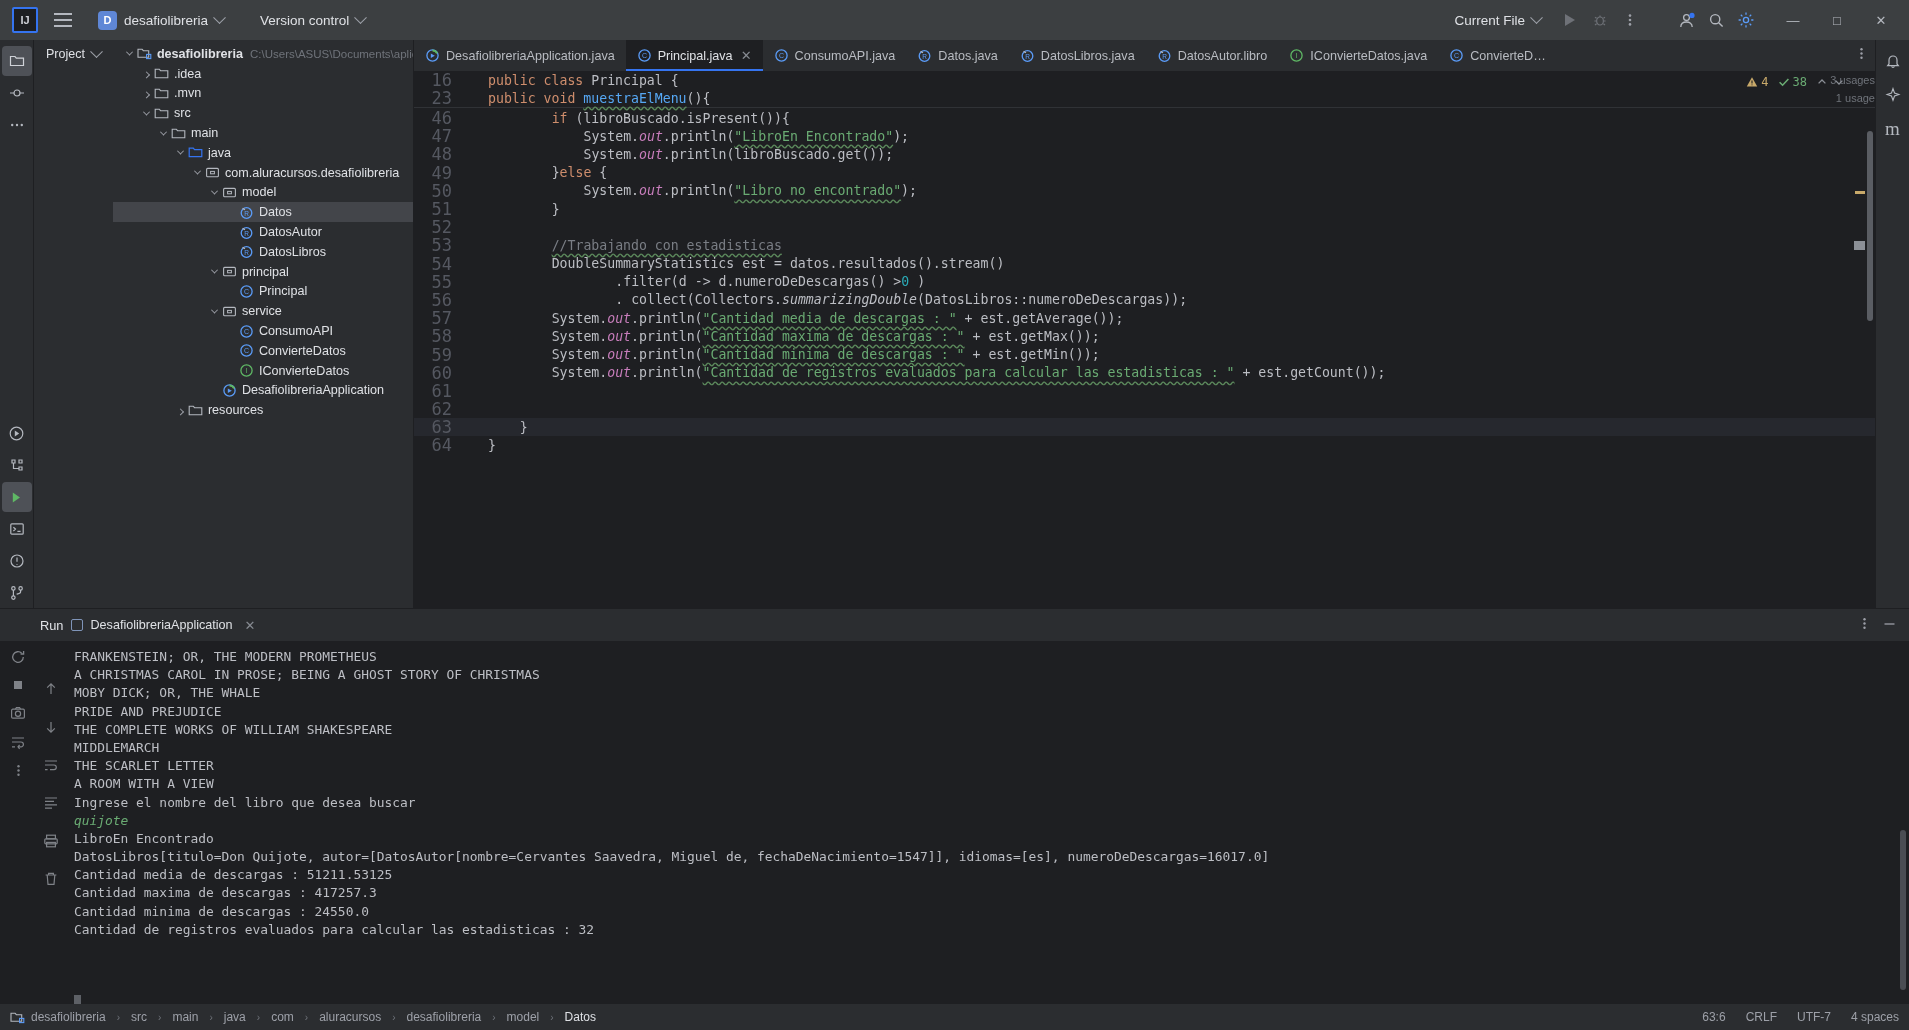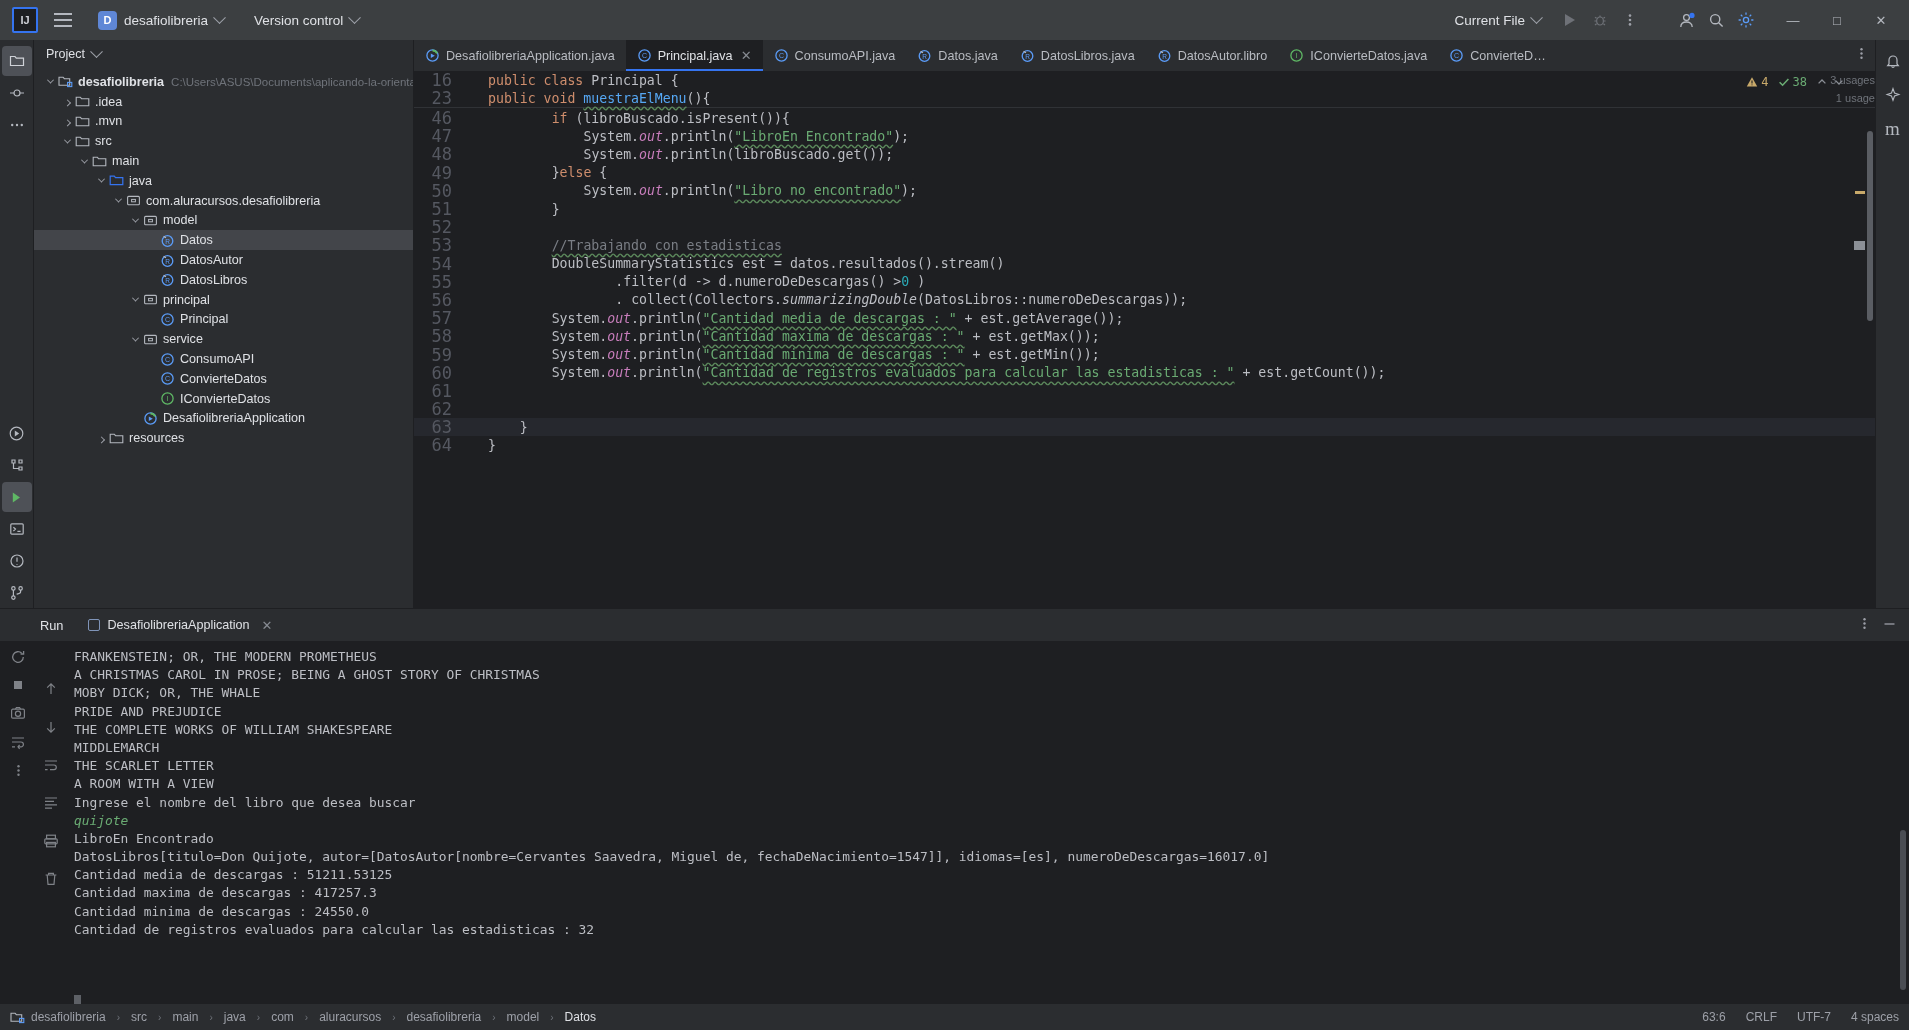--- a/index.html
+++ b/index.html
@@ -27,21 +27,21 @@
   .tb-burger i { display:block; width:18px; height:2px; background:#b4b8bf; }
   .proj-chip {
     display:flex; align-items:center; gap:7px; padding: 4px 8px; border-radius:4px;
   }
   .proj-badge {
     width:19px; height:19px; border-radius:4px; background:#5f87d6;
     color:#fff; font-size:11px; font-weight:bold; display:flex; align-items:center; justify-content:center;
   }
   .tb-text { font-size: 13.5px; color:#dfe1e5; }
   .chev { display:inline-block; width:9px; height:9px; border-right:1.6px solid #9da0a8; border-bottom:1.6px solid #9da0a8; transform: rotate(45deg) translate(-2px,-2px); }
-  .vcs { display:flex; align-items:center; gap:7px; margin-left: 14px; padding: 4px 8px; }
+  .vcs { display:flex; align-items:center; gap:7px; margin-left: 20px; padding: 4px 8px; }
   .tb-spacer { flex: 1 1 auto; }
   .run-config { display:flex; align-items:center; gap:7px; padding: 4px 8px; margin-right: 6px;}
   .ic-btn { width:30px; height:30px; display:flex; align-items:center; justify-content:center; border-radius:4px; }
   .play-tri { width:0;height:0;border-left:10px solid #6e7177;border-top:6px solid transparent;border-bottom:6px solid transparent; }
   .ic-svg { display:block; }
   .winctl { display:flex; align-items:center; gap:0; margin-left:10px; }
   .winctl div { width:44px; height:38px; display:flex; align-items:center; justify-content:center; color:#b4b8bf; font-size:13px;}
 
   
   .mainrow { flex: 1 1 auto; display:flex; min-height:0; }
@@ -55,21 +55,21 @@
   .actbar .slot.sel { background:#4e5157; }
   .actbar .grow { flex:1 1 auto; }
 
   
   .actbar-r {
     width: 34px; background:#2b2d30; border-left:1px solid #1e1f22;
     display:flex; flex-direction:column; align-items:center; padding-top:6px; gap:4px; flex:0 0 34px;
   }
 
   
-  .projpanel { width: 380px; flex:0 0 380px; background:#2b2d30; display:flex; flex-direction:column; border-right:1px solid #1e1f22; min-height:0;}
+  .projpanel { width: 380px; flex:0 0 380px; background:#2b2d30; display:flex; border-right:1px solid #1e1f22; min-height:0;}
   .pp-head { height:28px; display:flex; align-items:center; padding:0 12px; gap:7px; flex:0 0 28px;}
   .pp-head span { font-size:12.5px; color:#dfe1e5; }
   .pp-tree { flex:1 1 auto; overflow:hidden; padding-top:4px; position:relative; }
   .trow { height:19.8px; display:flex; align-items:center; font-size:12.6px; color:#dfe1e5; white-space:nowrap; padding-right:4px; }
   .trow.sel { background:#43454a; }
   .tarrow { width:13px; height:13px; display:inline-flex; align-items:center; justify-content:center; flex:0 0 13px;}
   .tarrow i { width:5px;height:5px;border-right:1.4px solid #9da0a8;border-bottom:1.4px solid #9da0a8; display:block;}
   .tarrow.down i { transform: rotate(45deg) translate(-1px,-1px); }
   .tarrow.right i { transform: rotate(-45deg) translate(-1px,1px); }
   .ticon { width:17px; height:16px; flex:0 0 17px; margin-right:4px; display:flex;align-items:center;justify-content:center;}
@@ -115,21 +115,21 @@
   .insp-ok { color:#6aab73; display:flex; align-items:center; gap:3px;}
   .insp-arrows { color:#8b8f96; display:flex; gap:5px; }
 
   
   .vscroll { position:absolute; right:2px; top:60px; width:6px; height:190px; background:#5a5d63; border-radius:3px; }
   .errmark { position:absolute; right:10px; width:10px; height:3px; }
 
   
   .runpanel { flex:0 0 auto; height:396px; background:#1e1f22; display:flex; flex-direction:column; border-top:1px solid #1e1f22;}
   .run-head { height:32px; flex:0 0 32px; background:#2b2d30; display:flex; align-items:center; padding-left:40px; gap:0; }
-  .run-title { font-size:12.8px; color:#dfe1e5; margin-right:17px; }
+  .run-title { font-size:12.8px; color:#dfe1e5; margin-right:0; }
   .run-tab { display:flex; align-items:center; gap:7px; padding:4px 8px; font-size:12.6px; color:#dfe1e5; }
   .run-tab .sq { width:12px;height:12px;border:1.4px solid #7f94b8; border-radius:2px; display:block;}
   .run-head-end { margin-left:auto; display:flex; align-items:center; gap:10px; padding-right:12px; }
   .runbody { flex:1 1 auto; display:flex; min-height:0; }
   .run-tools { width:36px; flex:0 0 36px; background:#1e1f22; display:flex; flex-direction:column; align-items:center; padding-top:8px; gap:9px;}
   .console { flex:1 1 auto; position:relative; overflow:hidden; padding-top:8px; background:#1e1f22;}
   .conline { height:18.2px; font-family:"DejaVu Sans Mono","Liberation Mono",monospace; font-size:12.9px; color:#bcbec4; white-space:pre; padding-left:38px;}
   .conline.inp { color:#6aab73; font-style:italic; }
   .con-scroll { position:absolute; right:3px; bottom:14px; width:6px; height:160px; background:#4a4d53; border-radius:3px;}
   .con-caret { position:absolute; left:38px; width:7px; height:13px; background:#5d6066; }

